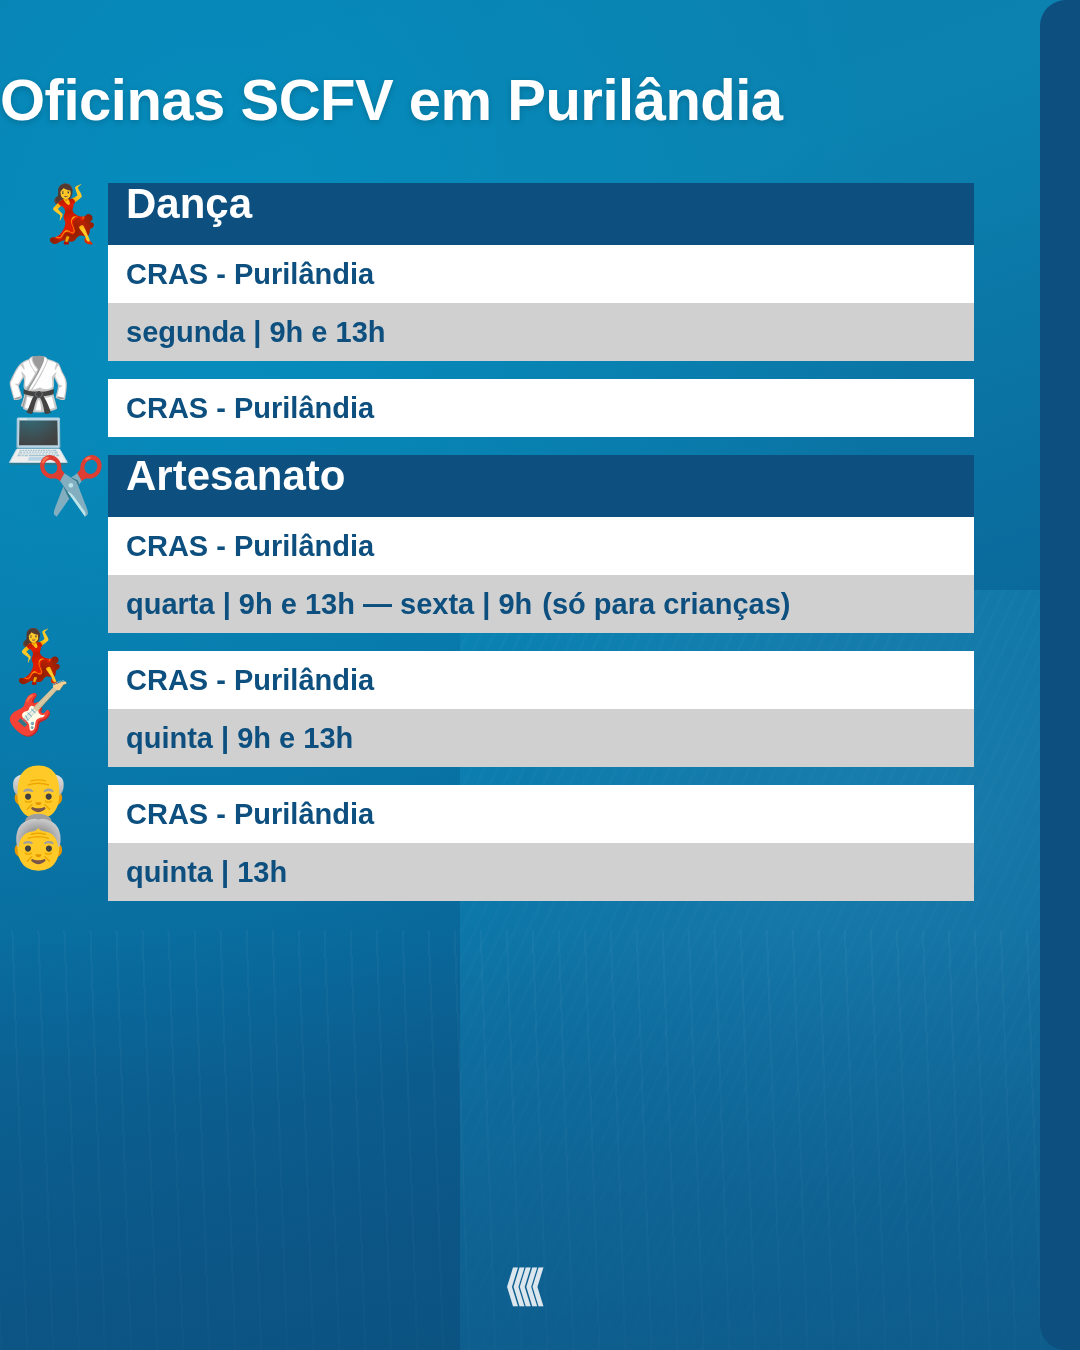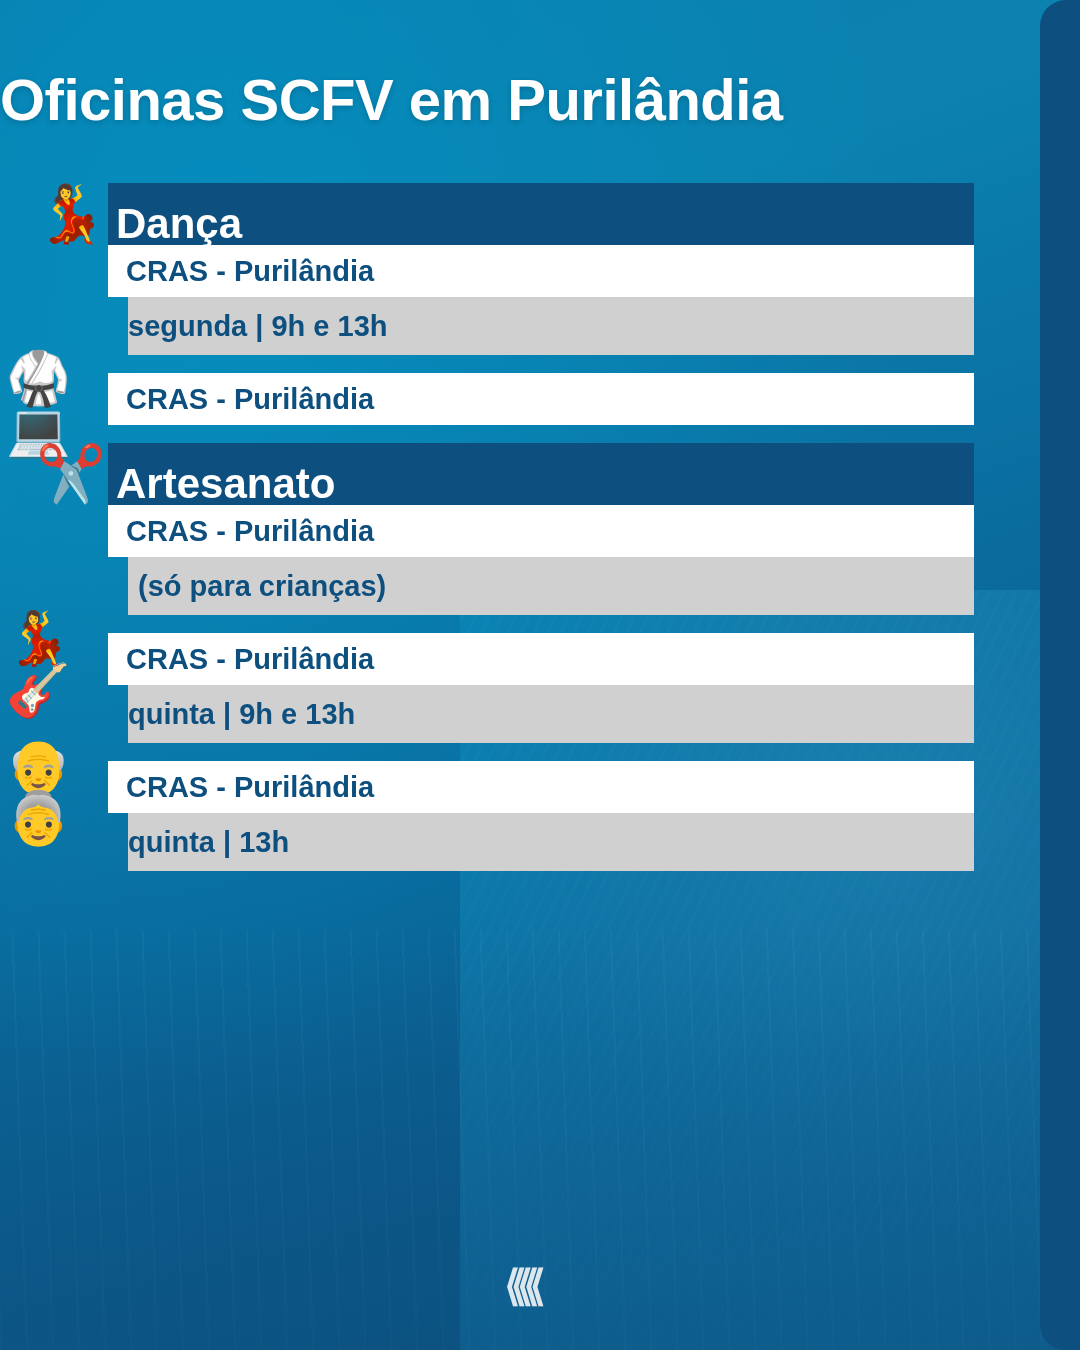--- a/index.html
+++ b/index.html
@@ -85,55 +85,55 @@
 
   .card {
     position: relative;
     margin-bottom: 18px;
   }
 
   .card-header {
     background: #0d4f7e;
     height: 62px;
     display: flex;
-    align-items: flex-end;
-    padding-left: 8px;
+    align-items: flex-start;
+    padding-left: 18px;
     box-sizing: border-box;
   }
   .card-title {
     color: #ffffff;
     font-size: 42px;
     font-weight: bold;
     line-height: 1;
     white-space: nowrap;
   }
 
   .card-place {
     background: #ffffff;
-    height: 52px;
+    height: 58px;
     display: flex;
     align-items: center;
     padding-left: 18px;
     box-sizing: border-box;
     color: #0d4f7e;
     font-size: 29px;
     font-weight: bold;
   }
 
   .card-time {
     background: #d0d0d0;
     height: 58px;
     display: flex;
     align-items: center;
+    padding-left: 18px;
     box-sizing: border-box;
     color: #0d4f7e;
     font-size: 29px;
     font-weight: bold;
     white-space: nowrap;
-    margin-left: 20px;
   }
   .card-time .note {
     font-weight: bold;
     margin-left: 10px;
   }
 
   .card-icon {
     position: absolute;
     left: -102px;
     top: -8px;
@@ -190,20 +190,21 @@
       <div class="card-place">CRAS - Purilândia</div>
     </div>
 
     <div class="card">
       <div class="card-icon">✂️</div>
       <div class="card-header">
         <span class="card-title">Artesanato</span>
       </div>
       <div class="card-place">CRAS - Purilândia</div>
       <div class="card-time">
+        <span>quarta | 9h e 13h   —   sexta | 9h</span>
         <span class="note">(só para crianças)</span>
       </div>
     </div>
 
     <div class="card">
       <div class="card-icon small">💃🎸</div>
       <div class="card-place">CRAS - Purilândia</div>
       <div class="card-time">
         <span>quinta | 9h e 13h</span>
         <span class="note"></span>

